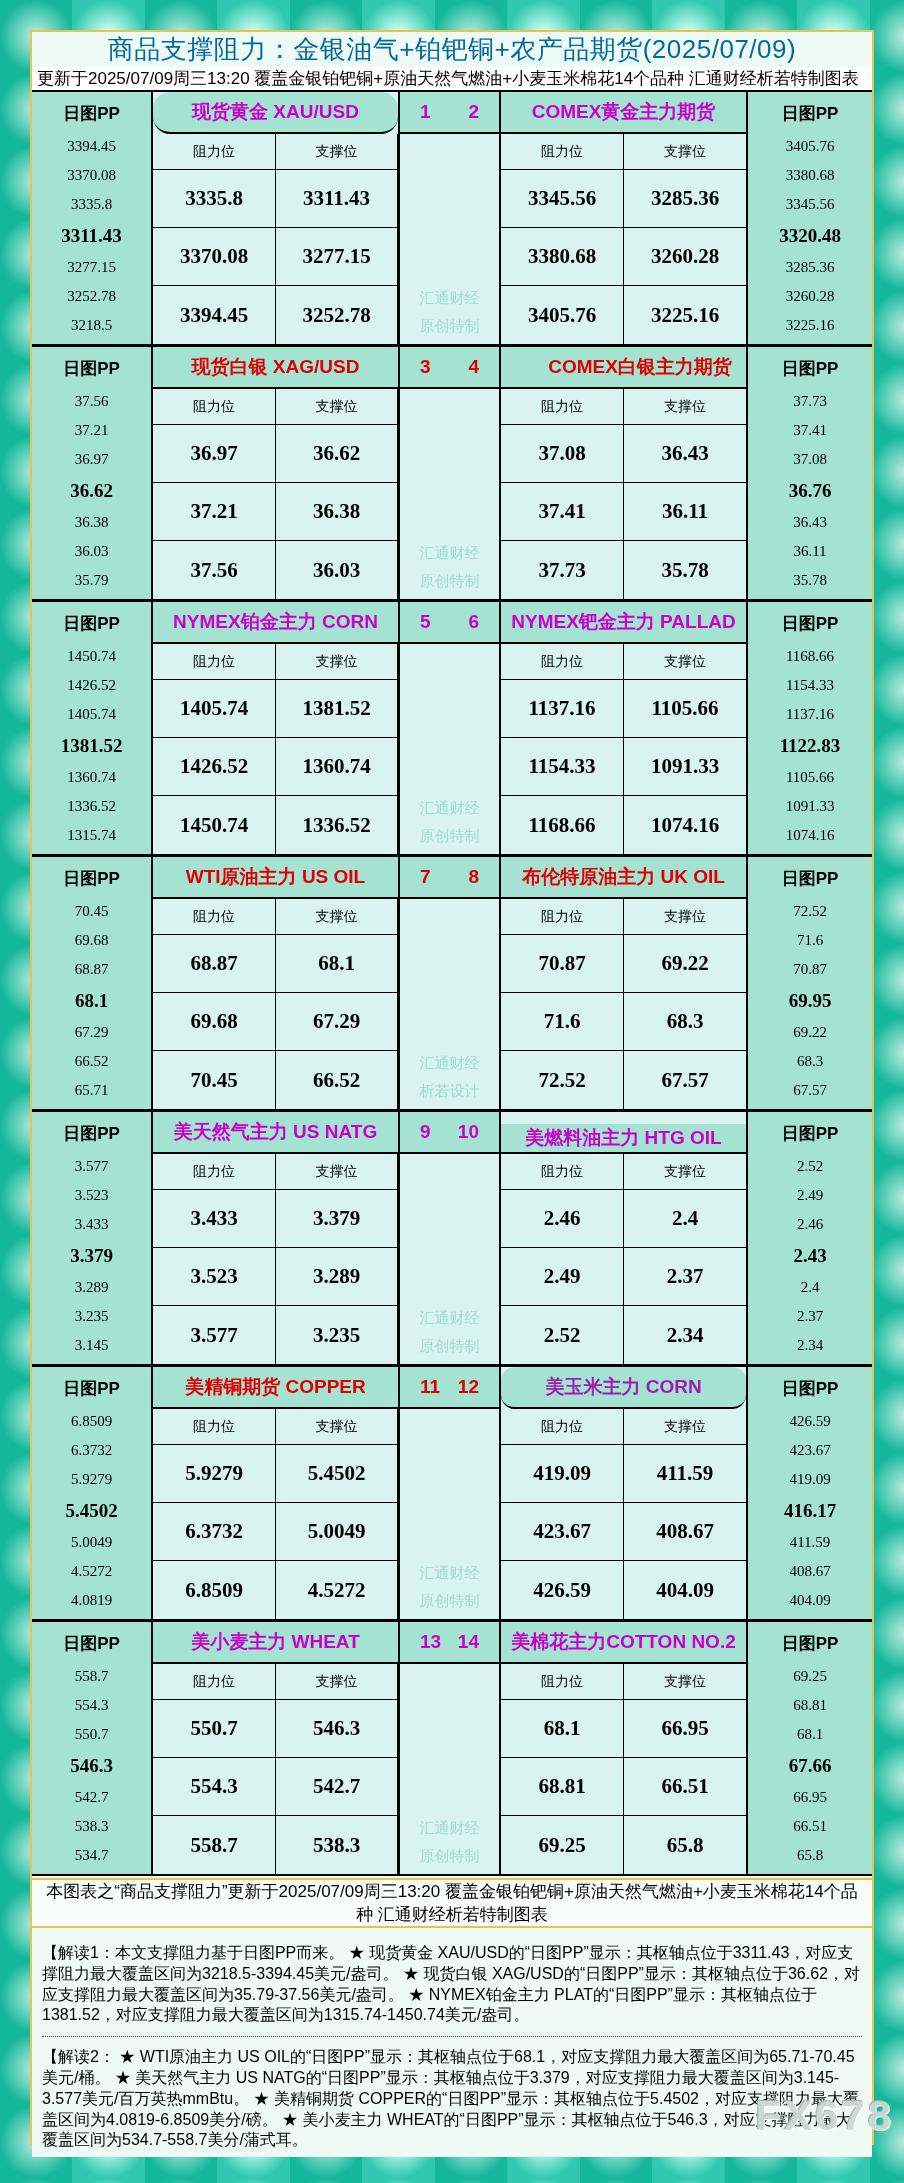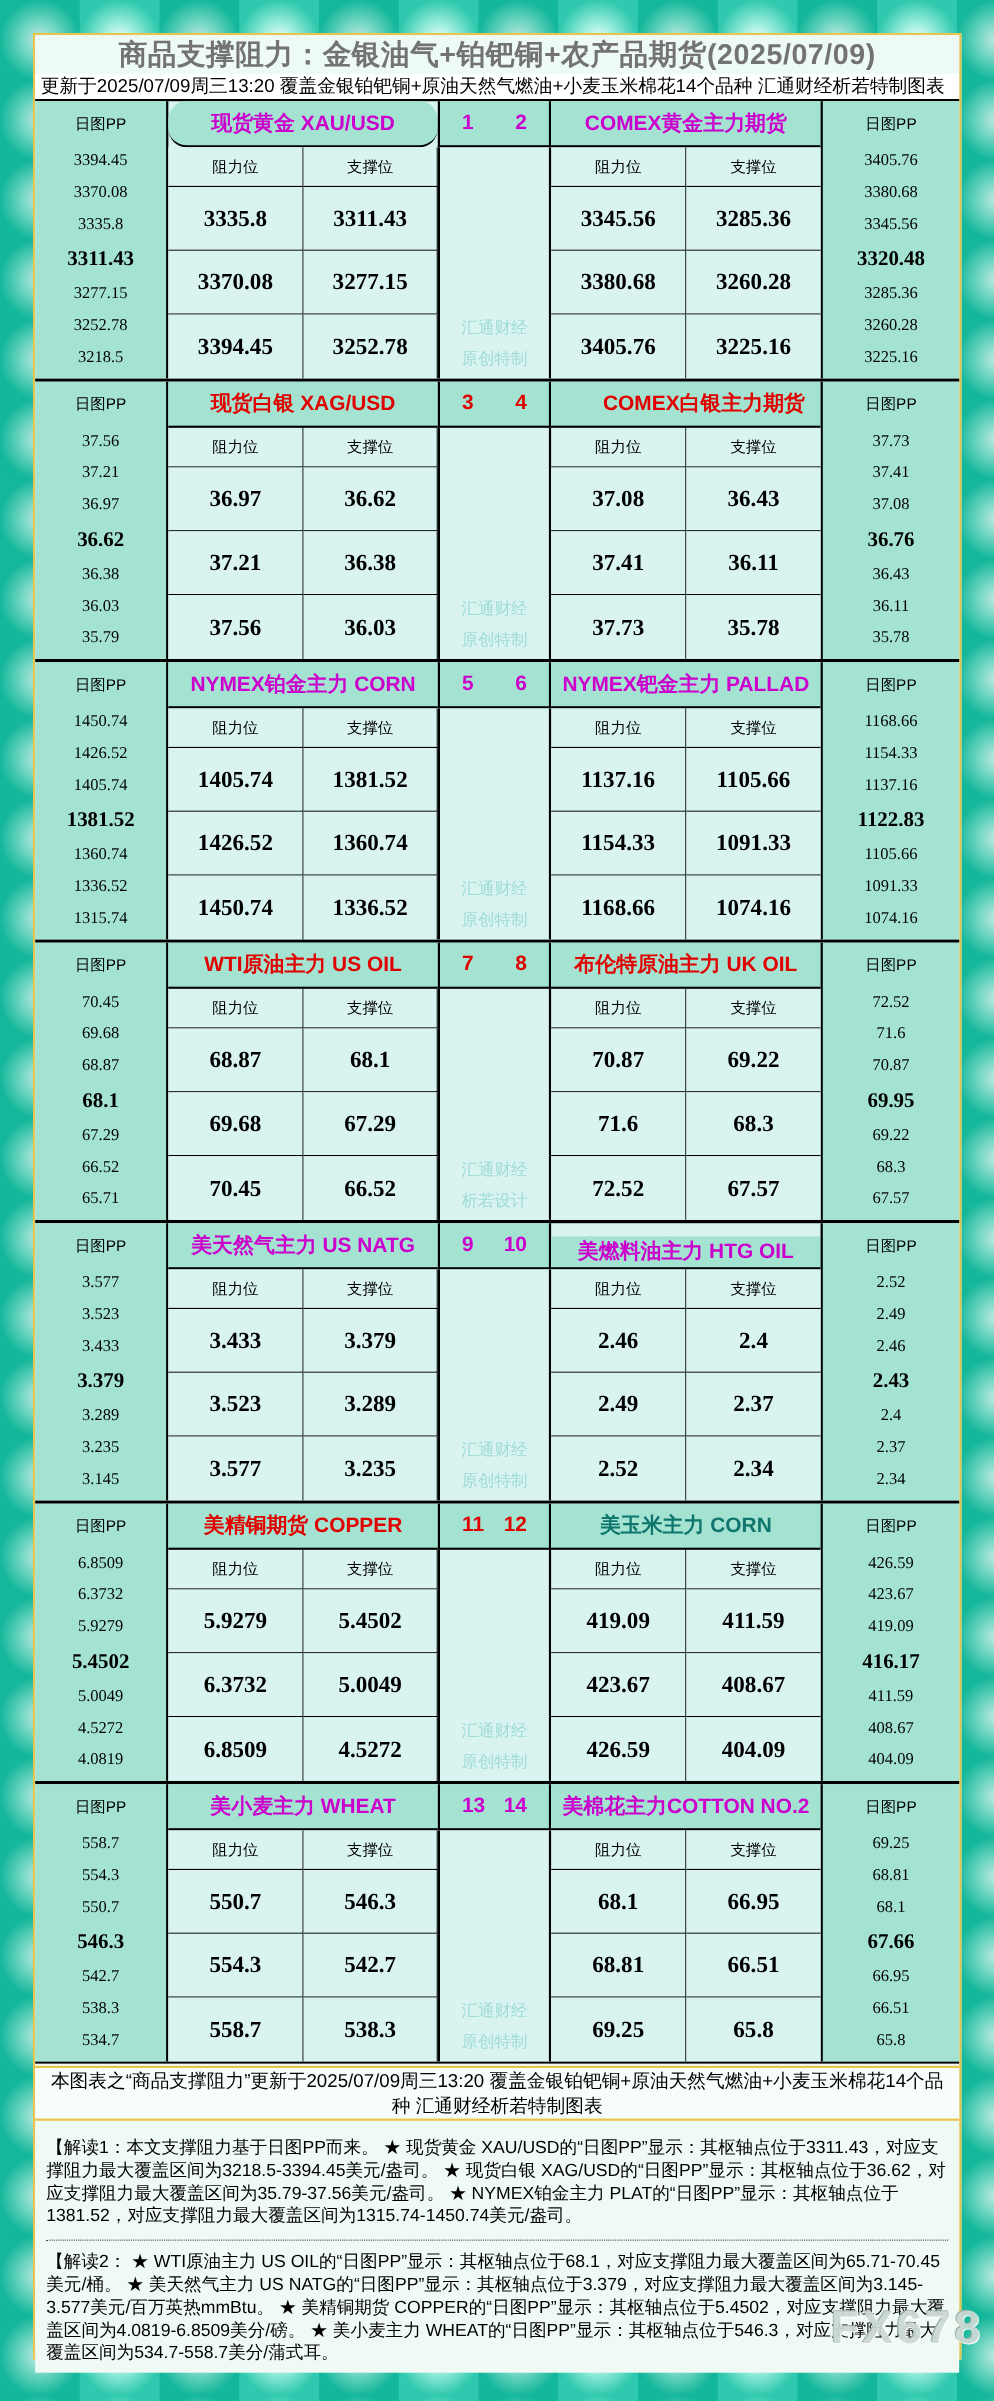--- a/index.html
+++ b/index.html
@@ -11,33 +11,33 @@
       repeating-linear-gradient(90deg, rgba(0,120,100,0.16) 0 72.5px, rgba(255,255,255,0.10) 72.5px 145px),
       radial-gradient(farthest-side at 50% 50%, #eafff9 0%, #8ae9d6 45%, #19c3a6 100%);
     background-size:145px 72.6px, 72.5px 72.6px;
   }
   .content{
     position:absolute;left:30px;top:30px;width:844px;height:2115px;
     box-sizing:border-box;border:2px solid var(--gold,#e8c44a);
     background:#eefaf5;display:flex;flex-direction:column;
   }
   .title-panel{height:56px;display:flex;align-items:center;justify-content:center;background:#eefaf5;}
-  .main-title{color:#737373;font-weight:bold;font-size:26px;letter-spacing:0.5px;}
+  .main-title{color:#0369a1;font-weight:normal;font-size:26px;letter-spacing:0.5px;}
   .update-line{height:29px;background:#ffffff;color:#000;font-size:17px;display:flex;align-items:center;padding-left:5px;}
   
   .pivot-table{border-top:2px solid #000;border-bottom:2px solid #000;background:#d9f3f0;}
   .section{display:grid;grid-template-columns:121px 123px 122px 103px 123px 122px 126px;
            grid-template-rows:42px 36px 58px 58px 58px;box-sizing:border-box;}
   .section + .section{border-top:3px solid #000;}
   .mint{background:var(--mint,#a4e3d2);}
   .pale{background:var(--pale,#d9f3f0);}
   .pp-col{grid-row:1/6;display:flex;flex-direction:column;align-items:center;box-sizing:border-box;}
   .pp-col.ppL{grid-column:1;border-right:2px solid #000;}
   .pp-col.ppR{grid-column:7;border-left:2px solid #000;}
-  .pp-head{height:42px;display:flex;align-items:center;font-weight:normal;font-size:14px;color:#000;}
+  .pp-head{height:42px;display:flex;align-items:center;font-weight:bold;font-size:17px;color:#000;}
   .pp-vals{flex:1;width:100%;display:flex;flex-direction:column;justify-content:space-between;
            align-items:center;padding:4px 0 10px 0;box-sizing:border-box;}
   .pp-val{font-family:"Liberation Serif", serif;font-size:15px;color:#000;}
   .pp-val.pivot{font-size:19px;font-weight:bold;}
   .sec-title{grid-row:1;display:flex;align-items:center;justify-content:center;
              font-weight:bold;font-size:19px;border-bottom:2px solid #000;box-sizing:border-box;}
   .sec-title.tL{grid-column:2/4;}
   .sec-title.tR{grid-column:5/7;}
   .mid-head{grid-column:4;grid-row:1;display:flex;align-items:center;justify-content:space-between;
             padding:0 20px;font-weight:bold;font-size:19px;box-sizing:border-box;
@@ -404,21 +404,21 @@
       </div>
     </div>
 
     <div class="sec-title tL mint" style="color: rgb(224, 0, 0);">美精铜期货 COPPER</div>
 
     <div class="mid-head mint">
       <span style="color: rgb(224, 0, 0);">11</span>
       <span style="color: rgb(224, 0, 0);">12</span>
     </div>
 
-    <div class="sec-title tR mint" style="color: #0f766e;">美玉米主力 CORN</div>
+    <div class="sec-title tR mint" style="color: #a21caf; border-radius: 14px;">美玉米主力 CORN</div>
 
     <div class="pp-col ppR mint">
       <div class="pp-head">日图PP</div>
       <div class="pp-vals">
         <span class="pp-val">426.59</span>
         <span class="pp-val">423.67</span>
         <span class="pp-val">419.09</span>
         <span class="pp-val pivot">416.17</span>
         <span class="pp-val">411.59</span>
         <span class="pp-val">408.67</span>

